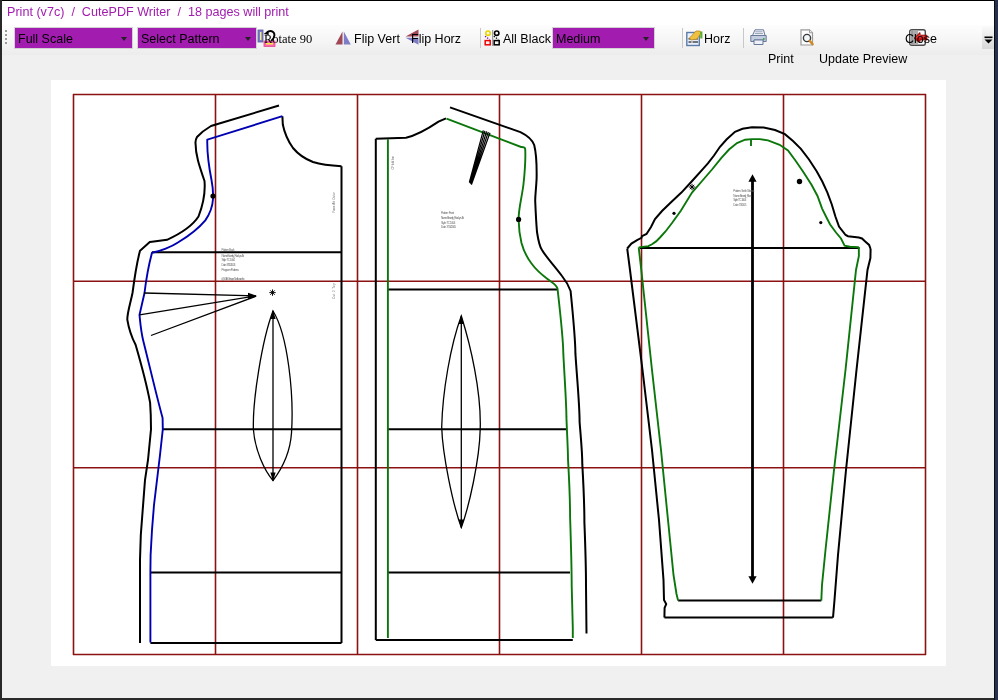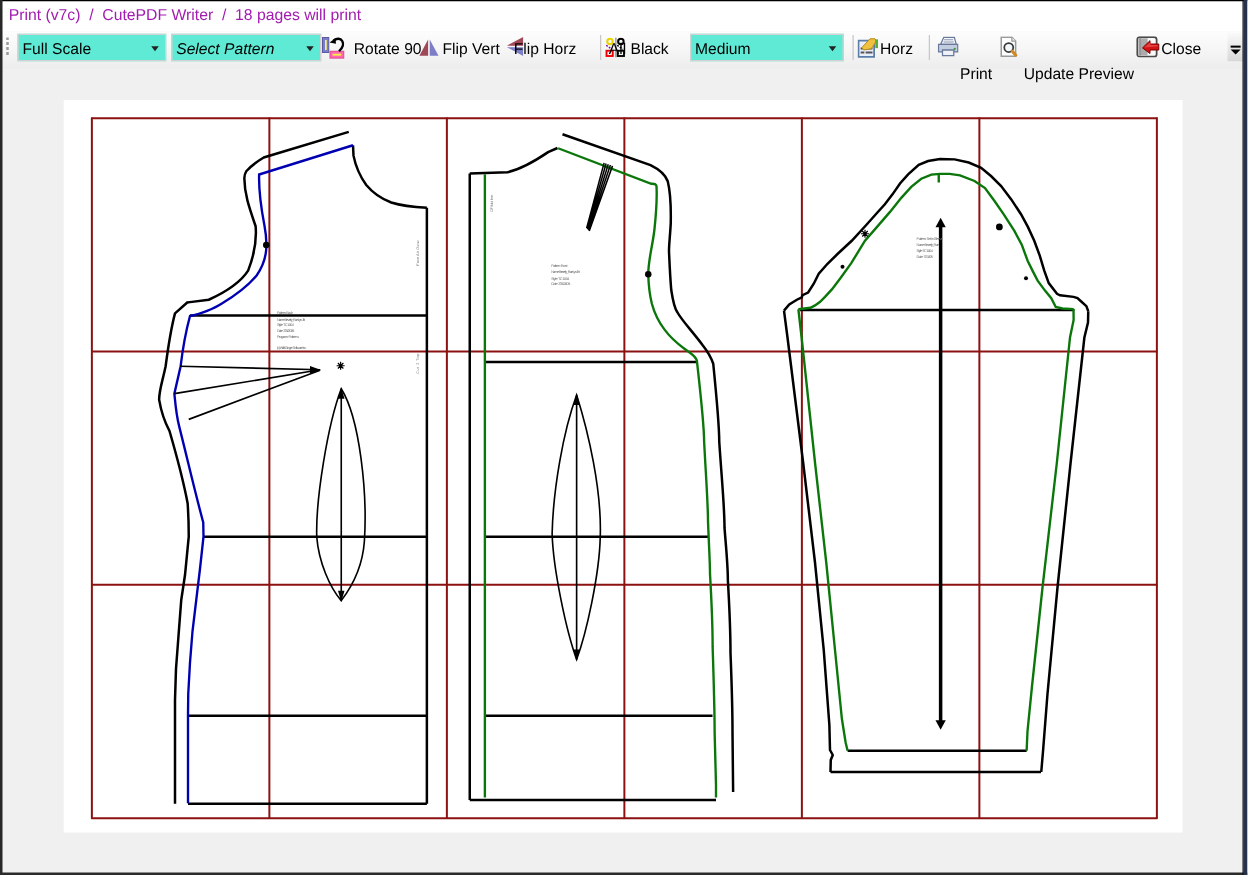--- a/index.html
+++ b/index.html
@@ -11,55 +11,55 @@
   #toolbar{left:2px;top:25px;width:993px;height:30px;
     background:linear-gradient(#fdfdfd,#f5f5f5 55%,#ececec);}
   #workspace{left:2px;top:55px;width:992px;height:643px;background:#f0f0f0;}
   #page{left:51px;top:80px;width:895px;height:586px;background:#ffffff;}
   #edgetop{left:0;top:0;width:998px;height:1px;background:#000;}
   #edgeleft{left:0;top:0;width:2px;height:700px;background:#282828;}
   #edgebottom{left:0;top:698px;width:998px;height:2px;background:#2a2a2a;}
   #edgerightline{left:994px;top:0;width:1px;height:700px;background:#0d0d0d;}
   #edgenavy{left:995px;top:0;width:3px;height:700px;background:#26324b;}
   .tlabel{position:absolute;top:32px;font-size:12.5px;color:#000;white-space:nowrap;}
-  .combo{position:absolute;top:27px;height:22px;background:#5eead4;border:1px solid #d2d2d2;box-sizing:border-box;}
+  .combo{position:absolute;top:27px;height:22px;background:#a21caf;border:1px solid #d2d2d2;box-sizing:border-box;}
   .combo .ct{position:absolute;left:3px;top:4px;font-size:12.5px;color:#000;}
   .combo .arr{position:absolute;right:5px;top:9px;width:0;height:0;
      border-left:3.5px solid transparent;border-right:3.5px solid transparent;border-top:4.5px solid #222;}
   .sep{position:absolute;top:28px;width:1px;height:20px;background:#c8c8c8;}
   .grip{position:absolute;left:5px;top:30px;width:2px;height:15px;
     background:repeating-linear-gradient(#9a9a9a 0 2px,rgba(0,0,0,0) 2px 4px);}
 </style>
 </head>
 <body>
 <div class="abs" id="titlebar"></div>
 <div class="abs" id="titletext">Print (v7c)&nbsp; /&nbsp; CutePDF Writer&nbsp; /&nbsp; 18 pages will print</div>
 <div class="abs" id="toolbar"></div>
 <div class="abs" id="workspace"></div>
 <div class="abs" id="page"></div>
 
 <div class="grip"></div>
 <div class="combo" style="left:14px;width:119px;">
     <span class="ct">Full Scale</span>
     <span class="arr"></span>
   </div>
-<div class="combo" style="left:137px;width:120px;font-style:italic;">
+<div class="combo" style="left:137px;width:120px;">
     <span class="ct">Select Pattern</span>
     <span class="arr"></span>
   </div>
 
 <svg class="abs" style="left:257px;top:28px" width="20" height="20" viewBox="0 0 20 20">
   <rect x="1" y="2" width="5" height="12" fill="#7c7cc8" stroke="#5a5aa0" stroke-width="0.8"></rect>
   <rect x="3" y="4" width="1.4" height="8" fill="#f5f080"></rect>
   <rect x="7" y="13" width="11" height="5.5" fill="#ff66b0" stroke="#e04890" stroke-width="0.8"></rect>
   <rect x="9" y="15" width="7" height="1.5" fill="#f5f040"></rect>
   <path d="M9.8 4.6 C12.5 2.2 15.5 2.6 16.8 4.8 C18.2 7.4 16.8 10.6 14.2 13" fill="none" stroke="#000" stroke-width="1.9"></path>
   <path d="M6.6 5.9 L11.3 2.6 L11.8 6.9 Z" fill="#000"></path>
 </svg>
-<div class="tlabel" style="left:283px;">Rotate 90</div>
+<div class="tlabel" style="left:264px;font-family:Liberation Serif, serif;">Rotate 90</div>
 
 <svg class="abs" style="left:335px;top:30px" width="17" height="16" viewBox="0 0 17 16">
   <path d="M0.5 14.5 L7.5 14.5 L7.5 1.5 Z" fill="#a04858"></path>
   <path d="M8.8 14.5 L15.8 14.5 L8.8 1.5 Z" fill="#7e7ec8"></path>
 </svg>
 <div class="tlabel" style="left:354px;">Flip Vert</div>
 
 <svg class="abs" style="left:405px;top:29px" width="14" height="17" viewBox="0 0 14 17">
   <path d="M13.5 0.5 L13.5 7.5 L0.5 7.5 Z" fill="#a04858"></path>
   <path d="M13.5 8.8 L13.5 15.8 L0.5 8.8 Z" fill="#7e7ec8"></path>
@@ -70,23 +70,23 @@
 
 <svg class="abs" style="left:484px;top:30px" width="17" height="16" viewBox="0 0 17 16">
   <circle cx="4" cy="3.2" r="2.2" fill="none" stroke="#e8d400" stroke-width="1.6"></circle>
   <path d="M1 6.2 L5.5 9.5" stroke="#7a00b0" stroke-width="1.2" stroke-dasharray="1.4 1.2"></path>
   <rect x="1.2" y="10.6" width="5" height="4.2" fill="none" stroke="#ee0000" stroke-width="1.5"></rect>
   <rect x="8.2" y="0" width="1" height="16" fill="#888"></rect>
   <circle cx="12.7" cy="3.2" r="2.2" fill="none" stroke="#000" stroke-width="1.6"></circle>
   <path d="M9.8 6.2 L14.3 9.5" stroke="#000" stroke-width="1.2" stroke-dasharray="1.4 1.2"></path>
   <rect x="10.2" y="10.6" width="5" height="4.2" fill="none" stroke="#000" stroke-width="1.5"></rect>
 </svg>
-<div class="tlabel" style="left:487px;">All Black</div>
-
-<div class="combo" style="left:552px;width:123px;">
+<div class="tlabel" style="left:503px;">All Black</div>
+
+<div class="combo" style="left:552px;width:103px;">
     <span class="ct">Medium</span>
     <span class="arr"></span>
   </div>
 
 <div class="sep" style="left:682px;"></div>
 
 <svg class="abs" style="left:686px;top:30px" width="17" height="17" viewBox="0 0 17 17">
   <rect x="0.8" y="2.5" width="12.5" height="13" fill="#e8eefb" stroke="#5c7ca8" stroke-width="1.4"></rect>
   <rect x="2.5" y="8" width="3" height="1.6" fill="#555"></rect>
   <rect x="6.5" y="8" width="5.5" height="1.6" fill="#555"></rect>
@@ -116,21 +116,21 @@
 </svg>
 <div class="tlabel" style="left:819px;margin-top:20px;">Update Preview</div>
 
 <svg class="abs" style="left:909px;top:29px" width="19" height="17" viewBox="0 0 19 17">
   <rect x="0.7" y="0.7" width="15.6" height="15.6" rx="2" fill="#fafafa" stroke="#4a4a4a" stroke-width="1.4"></rect>
   <path d="M1.6 1.6 h7.5 v13.8 h-7.5 Z" fill="#ababab"></path>
   <path d="M2.6 1.6 h1 v13.8 h-1 Z" fill="#8f8f8f"></path>
   <path d="M5 9.3 L11 3.5 L11 6.2 L18 6.2 L18 11 L11 11 L11 13.8 Z" fill="#d41414" stroke="#7d0000" stroke-width="0.8"></path>
   <path d="M6.5 8.9 L11.5 4.6 L11.5 6.9 L17.3 6.9 L17.3 8 Z" fill="#ee5050" opacity="0.75"></path>
 </svg>
-<div class="tlabel" style="left:929px;text-align:right;">Close</div>
+<div class="tlabel" style="left:905px;text-align:right;">Close</div>
 
 <div class="abs" style="left:982px;top:26px;width:13px;height:23px;background:linear-gradient(#fafafa,#d8d8d8);"></div>
 <svg class="abs" style="left:983px;top:36px" width="11" height="8" viewBox="0 0 11 8">
   <rect x="1.5" y="0.5" width="8" height="1.6" fill="#000"></rect>
   <path d="M1.5 3.5 L9.5 3.5 L5.5 7.5 Z" fill="#000"></path>
 </svg>
 
 <svg class="abs" style="left:51px;top:80px" width="895" height="586" viewBox="51 80 895 586">
   <g stroke="#8c1212" stroke-width="1.6" fill="none">
     <path d="M73 94.5 H926 M73 281.2 H926 M73 467.8 H926 M73 654.5 H926"></path>

